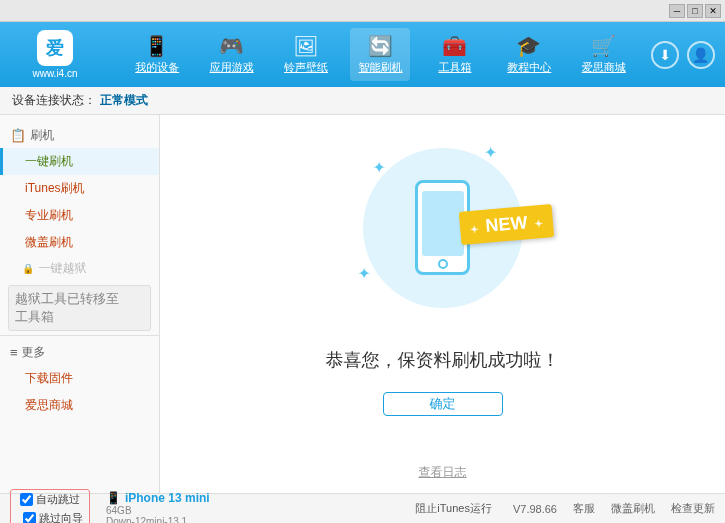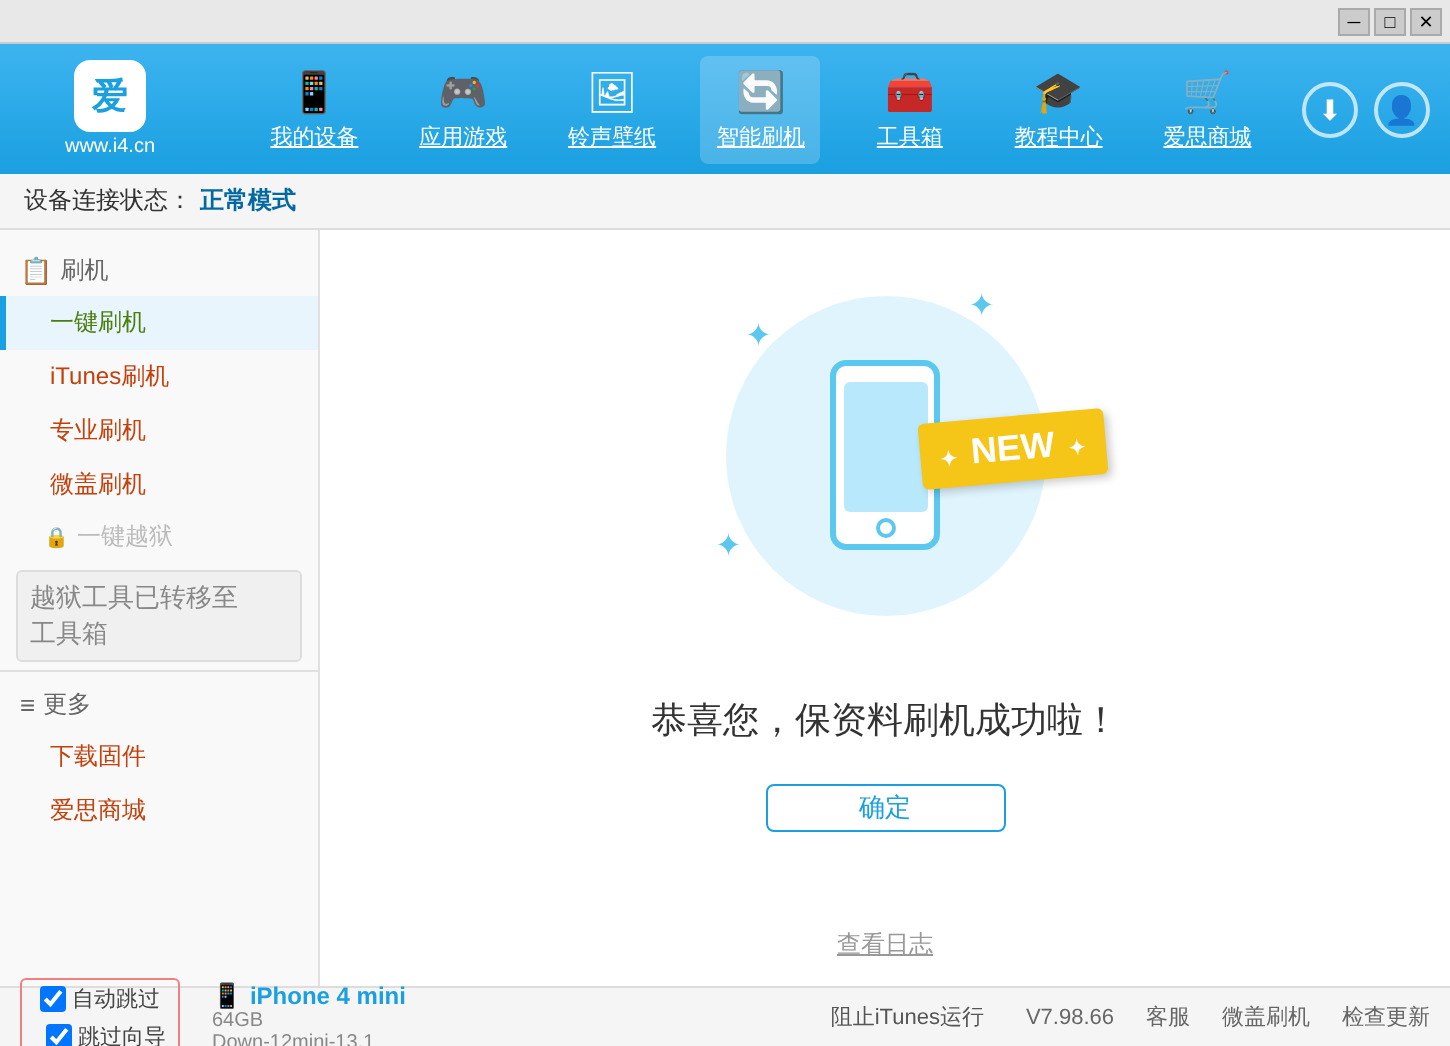--- a/index.html
+++ b/index.html
@@ -478,21 +478,21 @@
     </label>
     <label class="checkbox-item" style="margin-left:6px;justify-content:center;">
       <input type="checkbox" checked="" style="">
       <span>跳过向导</span>
     </label>
   </div>
 
   <div class="device-info">
     <div class="device-name">
       <span>📱</span>
-      <span>iPhone 4 mini</span>
+      <span>iPhone 13 mini</span>
     </div>
     <div class="device-detail">64GB</div>
     <div class="device-detail">Down-12mini-13,1</div>
   </div>
 
   <div class="bottom-right">
     <span class="stop-itunes">阻止iTunes运行</span>
     <span>V7.98.66</span>
     <span>客服</span>
     <span>微盖刷机</span>

